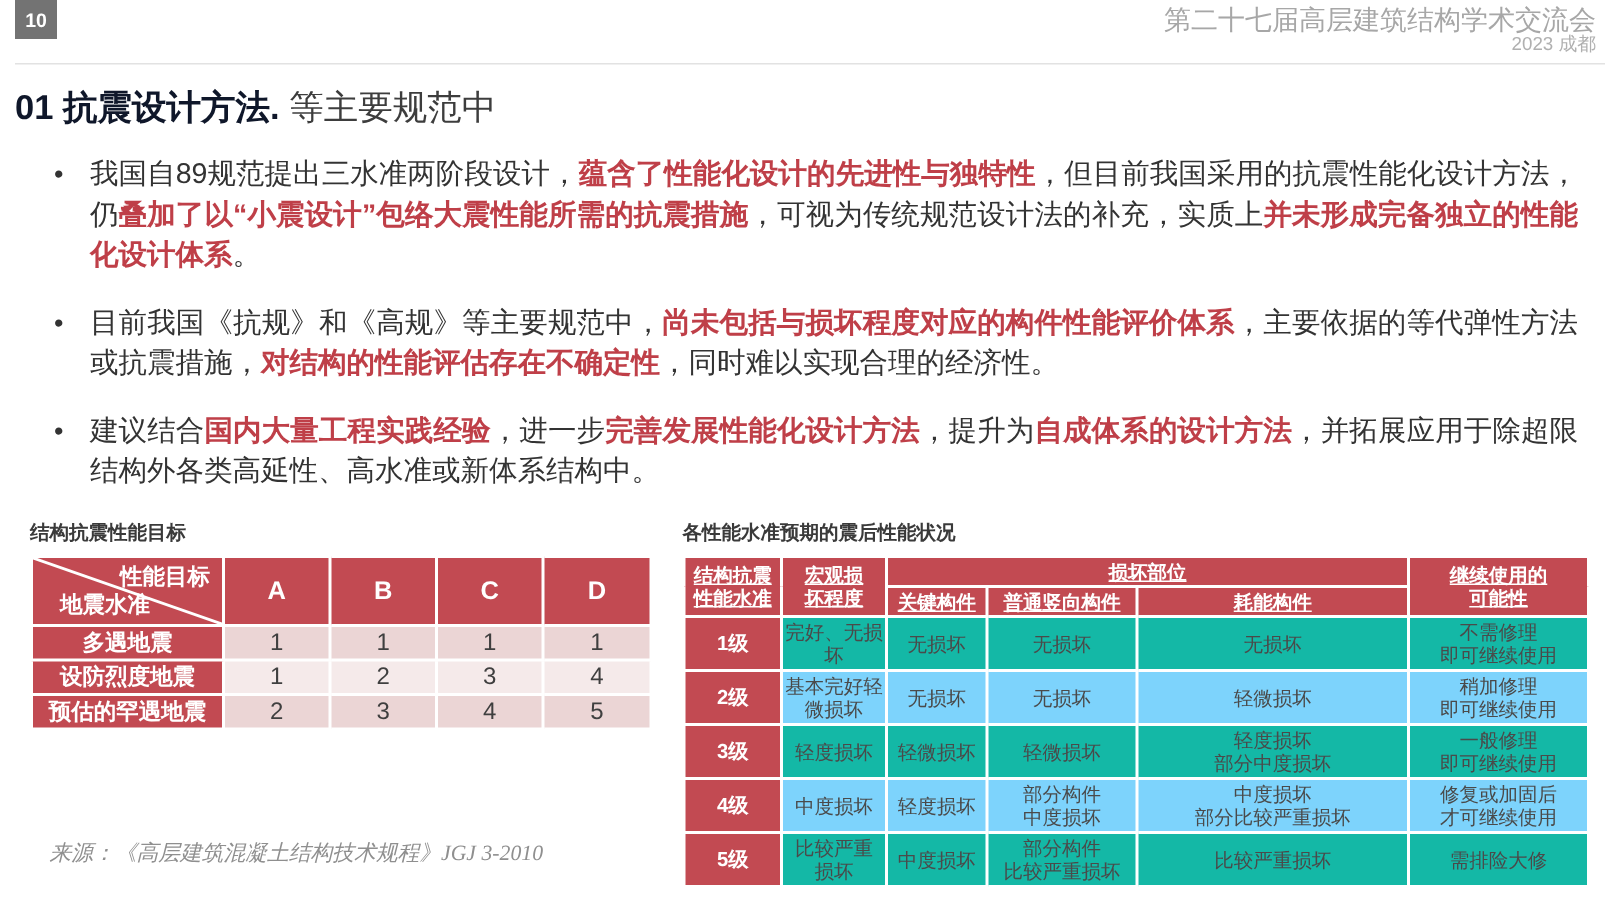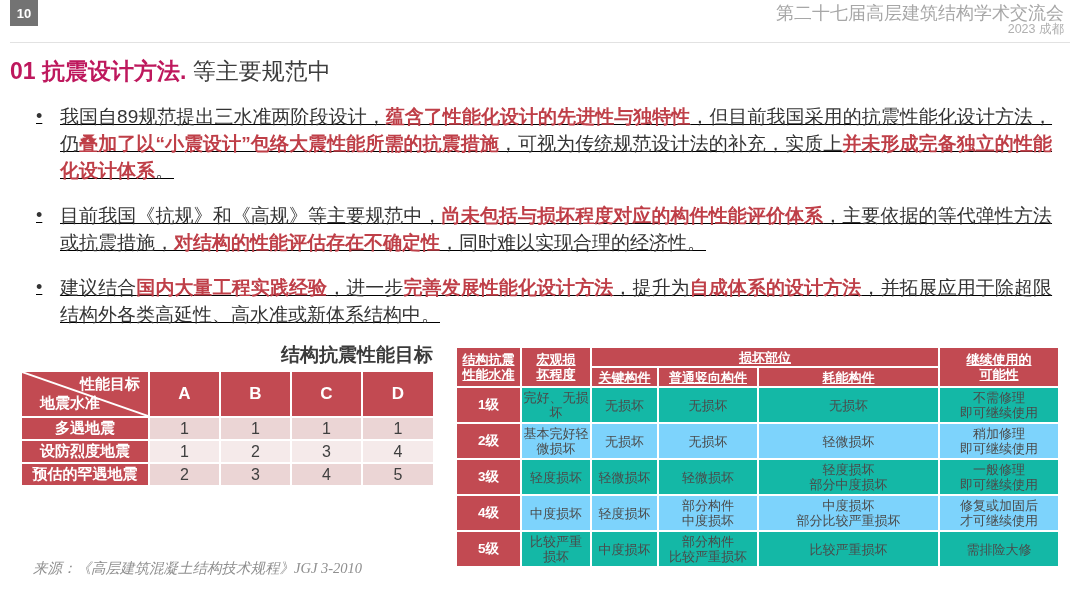--- a/index.html
+++ b/index.html
@@ -16,40 +16,40 @@
     position: absolute; left: 0; top: 0; width: 28px; height: 26px;
     background: #737373; color: #fff; font-size: 13px; font-weight: bold;
     display: flex; align-items: center; justify-content: center;
   }
   .conf { position: absolute; right: 6px; top: 5px; text-align: right; color: #a7a7a7; }
   .conf .l1 { font-size: 18px; line-height: 17px; }
   .conf .l2 { font-size: 12.5px; line-height: 15px; color: #b0b0b0; }
 
   
   .heading { margin: 13px 10px 0 10px; font-size: 23px; line-height: 30px; }
-  .heading .hl { color: #be185d; font-weight: bold; }
+  .heading .hl { color: #0f172a; font-weight: bold; }
   .heading .hd { color: #3d3d3d; font-weight: 500; }
 
   
   .bullets { margin: 17px 28px 0 36px; }
-  .bullet { display: flex; margin-bottom: 18px; text-decoration: underline; }
+  .bullet { display: flex; margin-bottom: 18px; }
   .bullet .dot { width: 24px; flex: 0 0 24px; color: #333; font-size: 18px; line-height: 27px; }
   .bullet .dot::before { content: "•"; }
   .bullet .bt {
     flex: 1; font-size: 19px; line-height: 27px; color: #333;
     text-align: justify; font-weight: 500;
   }
   .bullet .bt .em { color: #bf3f48; font-weight: bold; }
 
   
   .tables-row { display: flex; margin: 15px 0 0 20px; align-items: flex-start; }
   .tcol-left { width: 413px; }
   .tcol-right { width: 603px; margin-left: 22px; }
   .ttitle {
-    text-align: right; font-size: 19px; font-weight: bold; color: #3a3a3a;
+    text-align: left; font-size: 13px; font-weight: bold; color: #3a3a3a;
     height: 18px; line-height: 18px; margin-bottom: 6px;
   }
 
   table { border-collapse: collapse; table-layout: fixed; }
   th, td { border: 2px solid #fff; }
 
   
   .lt { width: 413px; }
   .lt th { background: #c24a52; color: #fff; font-weight: bold; }
   .lt thead th { height: 46px; font-size: 17px; }
@@ -166,20 +166,21 @@
             <td>3</td>
             <td>4</td>
             <td>5</td>
           </tr>
         </tbody>
       </table>
       <div class="source">来源：《高层建筑混凝土结构技术规程》JGJ 3-2010</div>
     </div>
 
     <div class="tcol-right">
+      <div class="ttitle">各性能水准预期的震后性能状况</div>
       <table class="rt">
         <colgroup>
             <col style="width:65px">
             <col style="width:70px">
             <col style="width:67px">
             <col style="width:100px">
             <col style="width:181px">
             <col style="width:120px">
           </colgroup>
         <thead>

